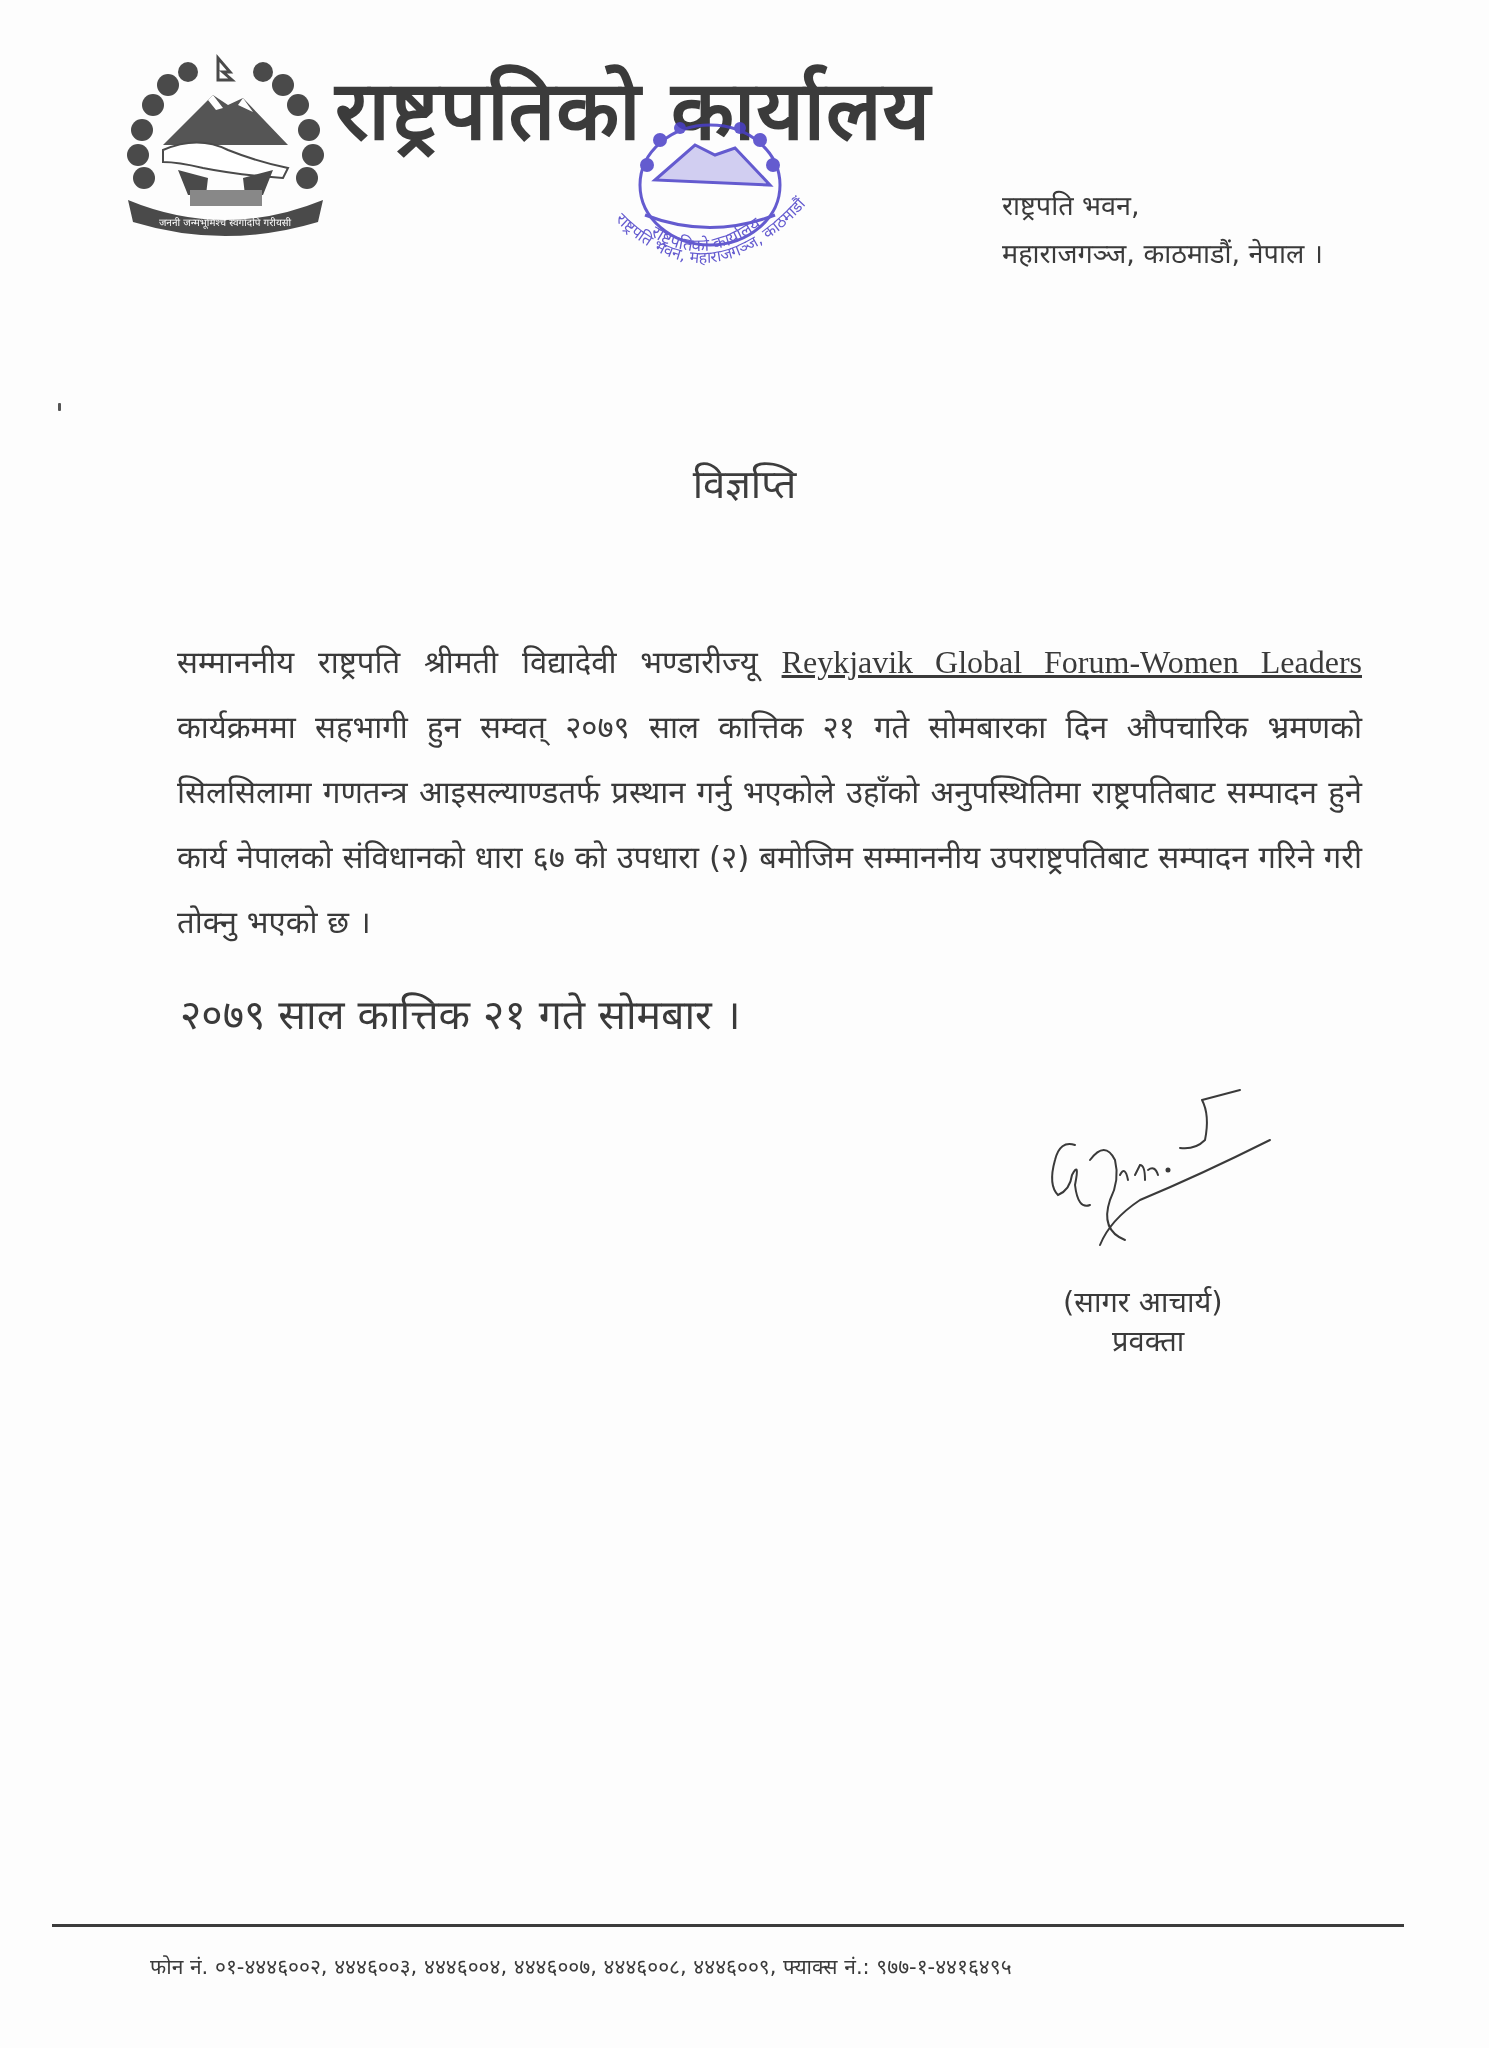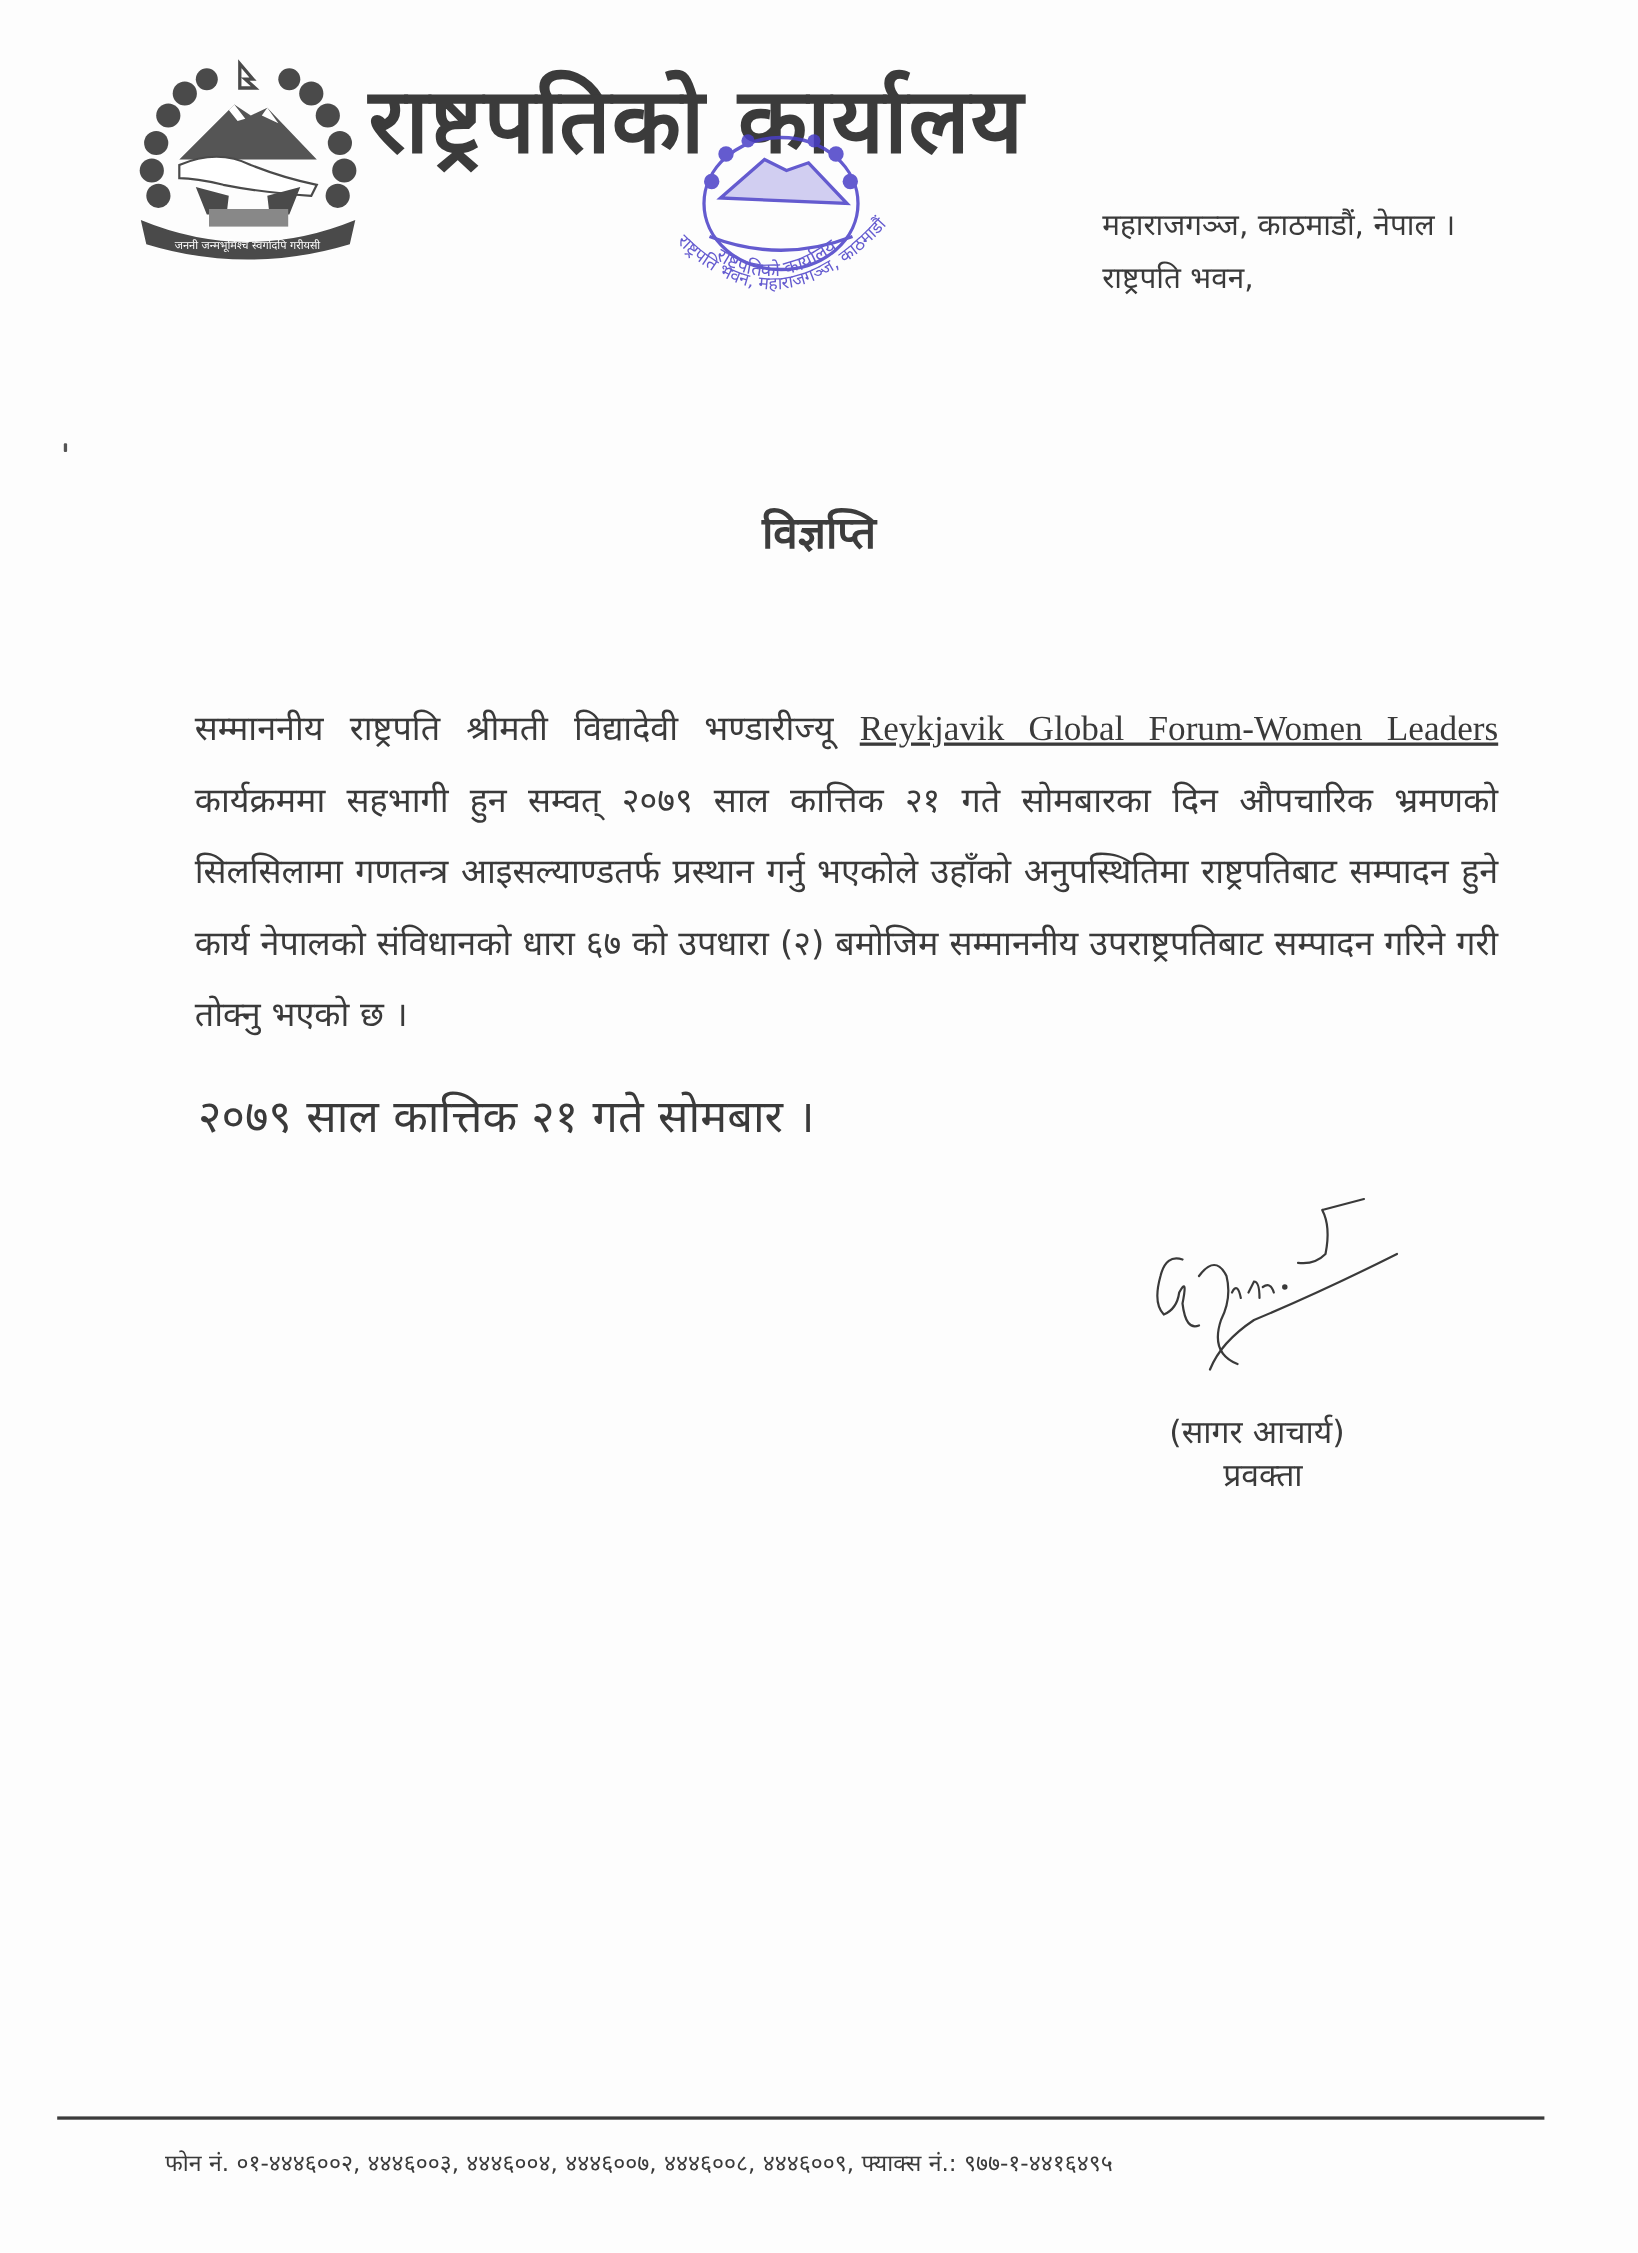--- a/index.html
+++ b/index.html
@@ -12,21 +12,21 @@
   .office-title { position: absolute; left: 335px; top: 70px; font-size: 82px; font-weight: bold;
                   color: #3b3b3b; letter-spacing: 1px; white-space: nowrap; line-height: 1; }
   .stamp { position: absolute; left: 585px; top: 100px; width: 245px; height: 205px; opacity: 0.85; }
   .address { position: absolute; left: 1002px; top: 182px; font-size: 27px; line-height: 48px; color: #3a3a3a; }
   .address div { white-space: nowrap; }
 
   .speck { position: absolute; left: 58px; top: 403px; width: 3px; height: 8px; background: #555; border-radius: 1px; }
 
   
   .notice-title { position: absolute; left: 0; width: 1489px; top: 455px; text-align: center;
-                  font-size: 40px; font-weight: bold; color: #3d3d3d; }
+                  font-size: 40px; font-weight: normal; color: #3d3d3d; }
 
   
   .body-text { position: absolute; left: 177px; top: 630px; width: 1185px; font-size: 31px;
                line-height: 65px; text-align: justify; text-align-last: left; color: #3a3a3a; }
   .body-text .latin { font-family: "Liberation Serif", serif; font-size: 32px; text-decoration: underline; }
   .date-line { position: absolute; left: 180px; top: 985px; font-size: 41px; white-space: nowrap; color: #3a3a3a; }
 
   
   .signature { position: absolute; left: 1030px; top: 1080px; width: 270px; height: 170px; }
   .signer-name { position: absolute; left: 1063px; top: 1253px; font-size: 29px; white-space: nowrap; color: #3a3a3a; margin-top: 28px; }
@@ -92,22 +92,22 @@
     <path id="stampArcInner" d="M65 135 Q125 175 190 115" fill="none"></path>
     <text font-size="17" fill="#4a3fc8" font-family="DejaVu Sans, sans-serif">
       <textPath href="#stampArcInner">राष्ट्रपतिको कार्यालय</textPath>
     </text>
     <text font-size="16" fill="#4a3fc8" font-family="DejaVu Sans, sans-serif">
       <textPath href="#stampArc">राष्ट्रपति भवन, महाराजगञ्ज, काठमाडौं</textPath>
     </text>
   </svg>
 
   <div class="address">
+    <div>राष्ट्रपति भवन,</div>
     <div>महाराजगञ्ज, काठमाडौं, नेपाल ।</div>
-    <div>राष्ट्रपति भवन,</div>
   </div>
 
   <div class="speck"></div>
 
   <div class="notice-title">विज्ञप्ति</div>
 
   <div class="body-text"><span>सम्माननीय राष्ट्रपति श्रीमती विद्यादेवी भण्डारीज्यू </span><span class="latin">Reykjavik Global Forum-Women Leaders</span><span> कार्यक्रममा सहभागी हुन सम्वत् २०७९ साल कात्तिक २१ गते सोमबारका दिन औपचारिक भ्रमणको सिलसिलामा गणतन्त्र आइसल्याण्डतर्फ प्रस्थान गर्नु भएकोले उहाँको अनुपस्थितिमा राष्ट्रपतिबाट सम्पादन हुने कार्य नेपालको संविधानको धारा ६७ को उपधारा (२) बमोजिम सम्माननीय उपराष्ट्रपतिबाट सम्पादन गरिने गरी तोक्नु भएको छ ।</span></div>
 
   <div class="date-line">२०७९ साल कात्तिक २१ गते सोमबार ।</div>
 

